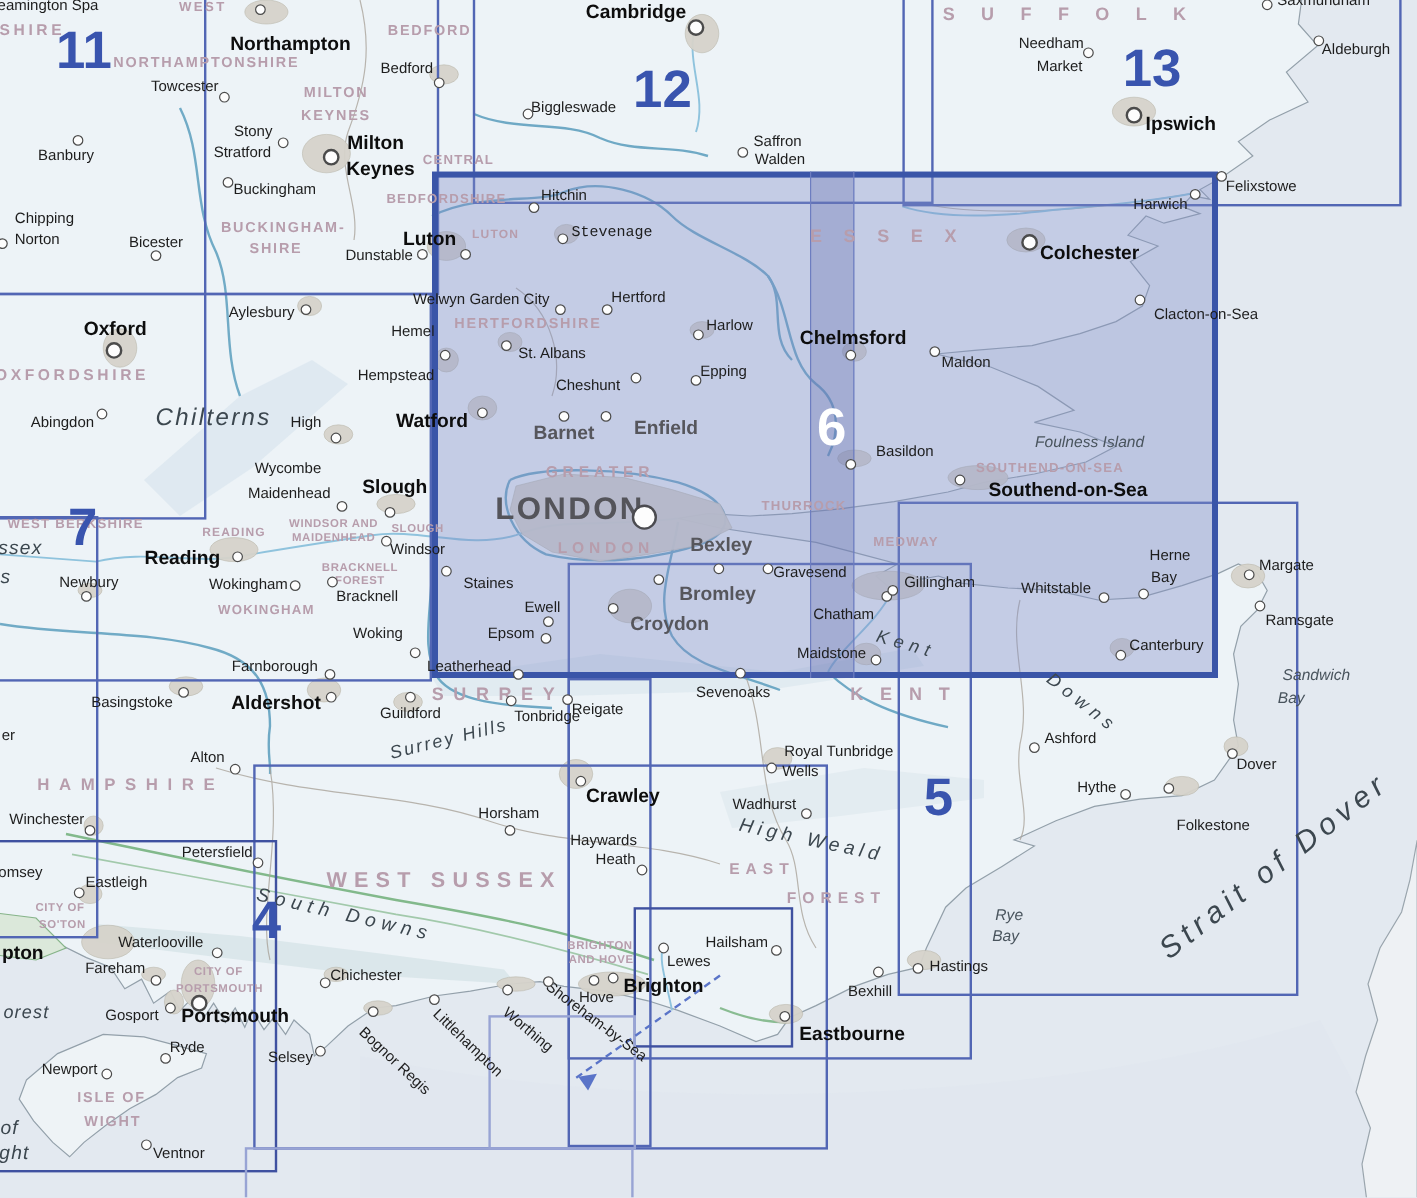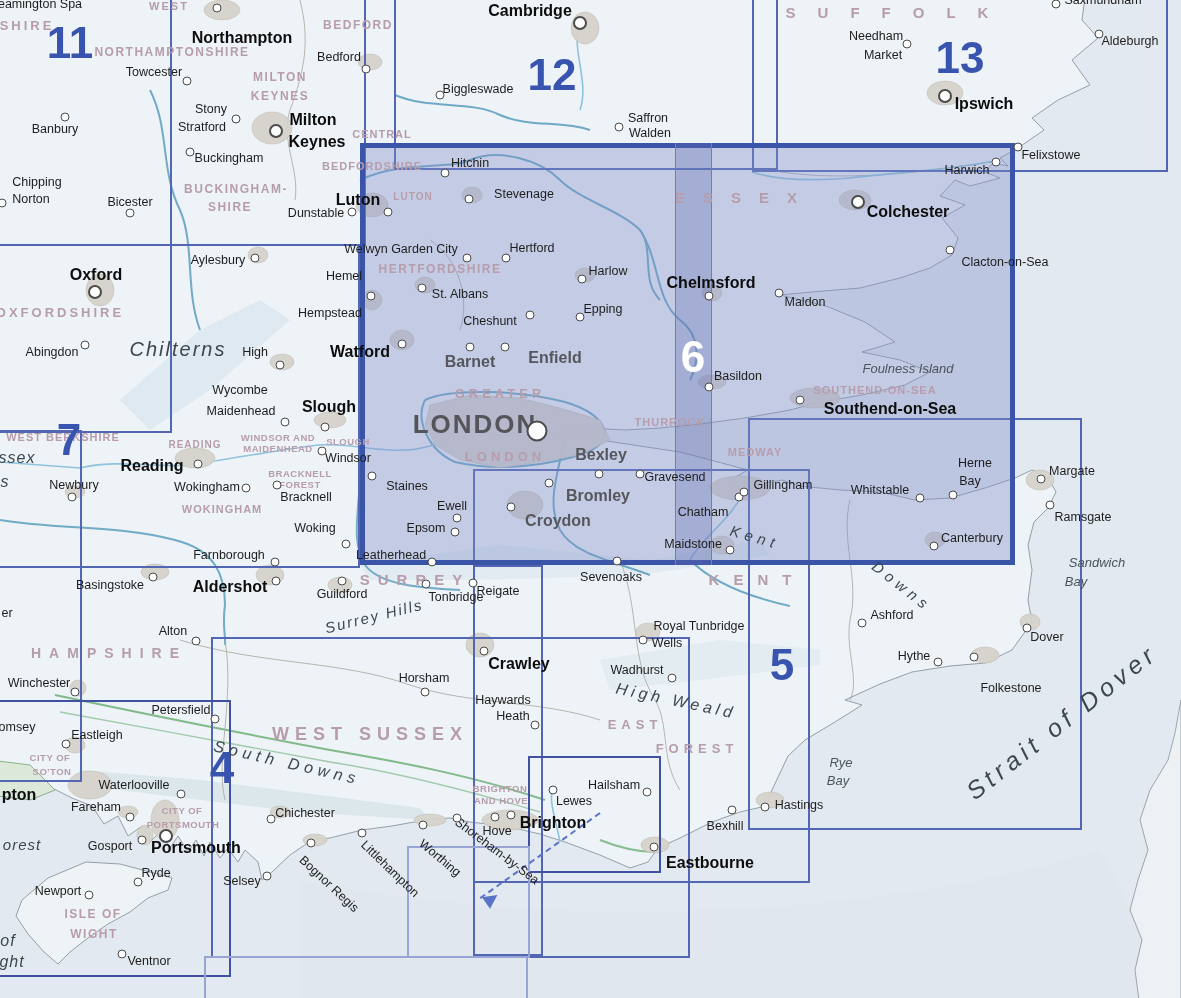--- a/index.html
+++ b/index.html
@@ -262,21 +262,21 @@
       <div class="dot" style="left: 352px; top: 212px;"></div>
       <div class="lbl city-b" style="left: 530px; top: 11px;">Cambridge</div>
       <div class="dot big" style="left: 580px; top: 23px;"></div>
       <div class="lbl city-n" style="left: 478px; top: 89px;">Biggleswade</div>
       <div class="dot" style="left: 440px; top: 95px;"></div>
       <div class="lbl city-n" style="left: 648px; top: 118px;">Saffron</div>
       <div class="lbl city-n" style="left: 650px; top: 133px;">Walden</div>
       <div class="dot" style="left: 619px; top: 127px;"></div>
       <div class="lbl city-n" style="left: 470px; top: 163px;">Hitchin</div>
       <div class="dot" style="left: 445px; top: 173px;"></div>
-      <div class="lbl city-n" style="left: 524px; top: 194px;">Stevenage</div>
+      <div class="lbl city-n" style="left: 510px; top: 194px; font-family: Liberation Mono, monospace;">Stevenage</div>
       <div class="dot" style="left: 469px; top: 199px;"></div>
       <div class="lbl city-n" style="left: 1103px; top: 0px;">Saxmundham</div>
       <div class="dot" style="left: 1056px; top: 4px;"></div>
       <div class="lbl city-n" style="left: 876px; top: 36px;">Needham</div>
       <div class="lbl city-n" style="left: 883px; top: 55px;">Market</div>
       <div class="dot" style="left: 907px; top: 44px;"></div>
       <div class="lbl city-b" style="left: 984px; top: 104px;">Ipswich</div>
       <div class="dot big" style="left: 945px; top: 96px;"></div>
       <div class="lbl city-n" style="left: 1130px; top: 41px;">Aldeburgh</div>
       <div class="dot" style="left: 1099px; top: 34px;"></div>
@@ -285,21 +285,21 @@
       <div class="lbl city-n" style="left: 967px; top: 170px;">Harwich</div>
       <div class="dot" style="left: 996px; top: 162px;"></div>
       <div class="lbl city-b" style="left: 908px; top: 212px;">Colchester</div>
       <div class="dot big" style="left: 858px; top: 202px;"></div>
       <div class="lbl city-n" style="left: 1005px; top: 262px;">Clacton-on-Sea</div>
       <div class="dot" style="left: 950px; top: 250px;"></div>
       <div class="lbl city-n" style="left: 805px; top: 302px;">Maldon</div>
       <div class="dot" style="left: 779px; top: 293px;"></div>
       <div class="lbl city-b" style="left: 711px; top: 283px;">Chelmsford</div>
       <div class="dot" style="left: 709px; top: 296px;"></div>
-      <div class="lbl city-n" style="left: 738px; top: 376px; text-align: right;">Basildon</div>
+      <div class="lbl city-n" style="left: 754px; top: 376px; text-align: right;">Basildon</div>
       <div class="dot" style="left: 709px; top: 387px;"></div>
       <div class="lbl city-b" style="left: 890px; top: 409px;">Southend-on-Sea</div>
       <div class="dot" style="left: 800px; top: 400px;"></div>
       <div class="lbl city-b" style="left: 358px; top: 200px;">Luton</div>
       <div class="dot" style="left: 388px; top: 212px;"></div>
       <div class="lbl city-n" style="left: 401px; top: 249px;">Welwyn Garden City</div>
       <div class="dot" style="left: 467px; top: 258px;"></div>
       <div class="lbl city-n" style="left: 532px; top: 248px;">Hertford</div>
       <div class="dot" style="left: 506px; top: 258px;"></div>
       <div class="lbl city-n" style="left: 608px; top: 271px;">Harlow</div>

